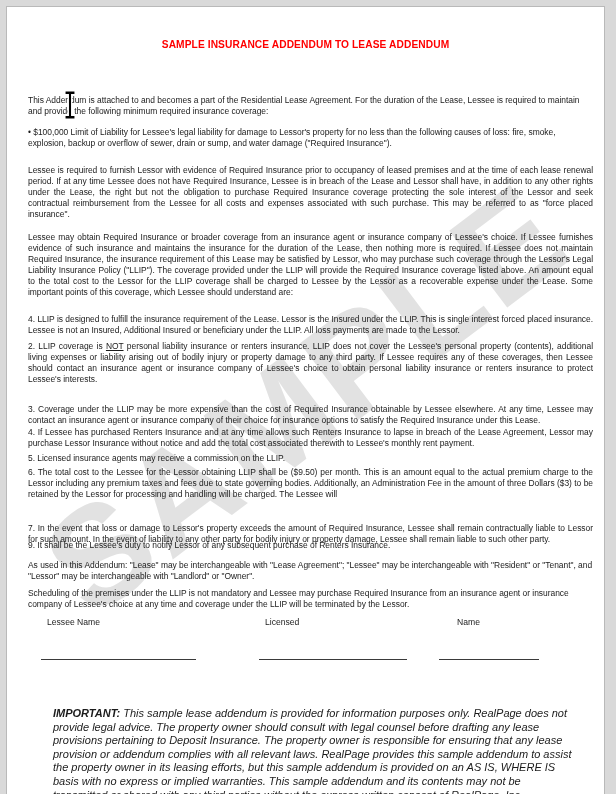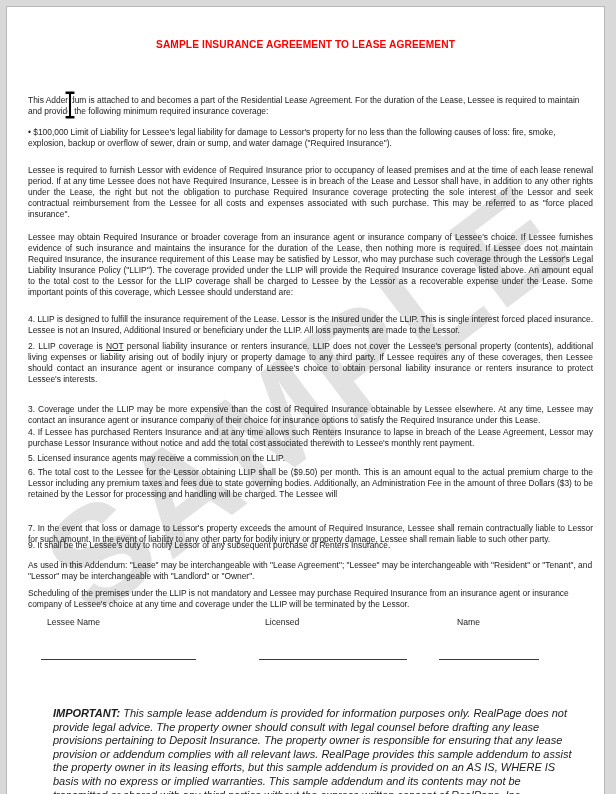--- a/index.html
+++ b/index.html
@@ -132,21 +132,21 @@
 </head>
 <body>
 
 <div class="page-shell">
   <div class="page">
 
     <div class="watermark">SAMPLE</div>
 
     <div class="content">
 
-      <div class="doc-title">SAMPLE INSURANCE AGREEMENT TO LEASE AGREEMENT</div>
+      <div class="doc-title">SAMPLE INSURANCE ADDENDUM TO LEASE ADDENDUM</div>
 
       <div class="body-block nojustify" style="top:56px;">This Addendum is attached to and becomes a part of the Residential Lease Agreement. For the duration of the Lease,  Lessee is required to maintain and provide the following minimum required insurance coverage:</div>
 
       <div class="body-block nojustify" style="top:88px;">• $100,000 Limit of Liability for Lessee's legal liability for damage to Lessor's property for no less than the following causes of loss: fire, smoke, explosion, backup or overflow of sewer, drain or sump, and water damage ("Required Insurance").</div>
 
       <div class="body-block" style="top:126px;">Lessee is required to furnish Lessor with evidence of Required Insurance prior to occupancy of leased premises and at  the time of each lease renewal period. If at any time Lessee does not have Required Insurance, Lessee is in breach of  the Lease and Lessor shall have, in addition to any other rights under the Lease, the right but not the obligation to purchase  Required Insurance coverage protecting the sole interest of the Lessor and seek contractual reimbursement from the  Lessee for all costs and expenses associated with such purchase. This may be referred to as "force placed insurance".</div>
 
       <div class="body-block" style="top:193px;">Lessee may obtain Required Insurance or broader coverage from an insurance agent or insurance company of Lessee's  choice. If Lessee furnishes evidence of such insurance and maintains the insurance for the duration of the Lease, then  nothing more is required. If Lessee does not maintain Required Insurance, the insurance requirement of this Lease may  be satisfied by Lessor, who may purchase such coverage through the Lessor's Legal Liability Insurance Policy ("LLIP").  The coverage provided under the LLIP will provide the Required Insurance coverage listed above. An amount equal to  the total cost to the Lessor for the LLIP coverage shall be charged to Lessee by the Lessor as a recoverable expense  under the Lease. Some important points of this coverage, which Lessee should understand are:</div>
 
       <div class="body-block" style="top:275px;">4. LLIP is designed to fulfill the insurance requirement of the Lease. Lessor is the Insured under the LLIP. This is single interest forced placed insurance. Lessee is not an Insured, Additional Insured or beneficiary under the LLIP. All loss payments are made to the Lessor.</div>

